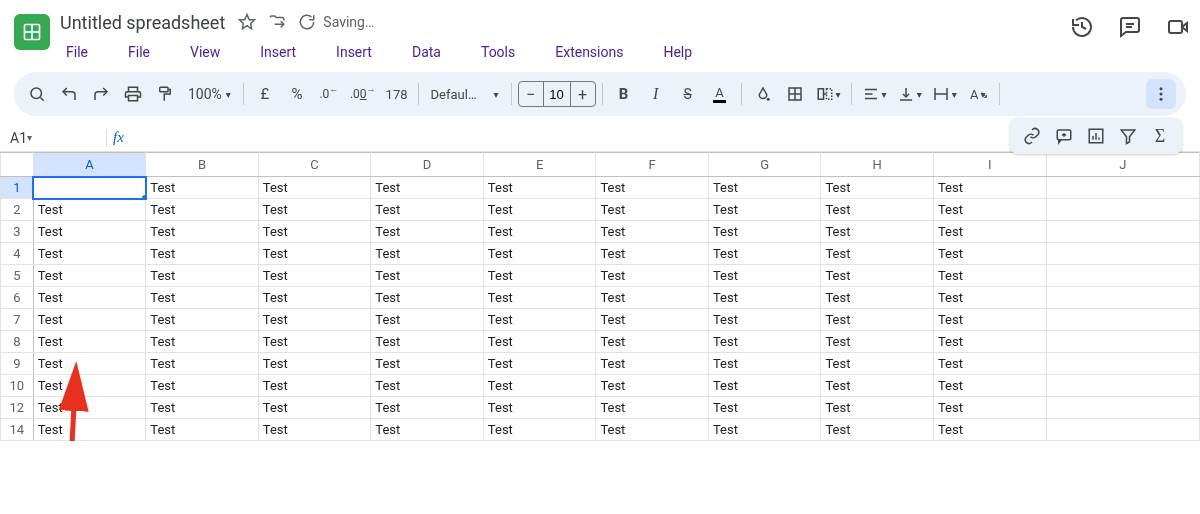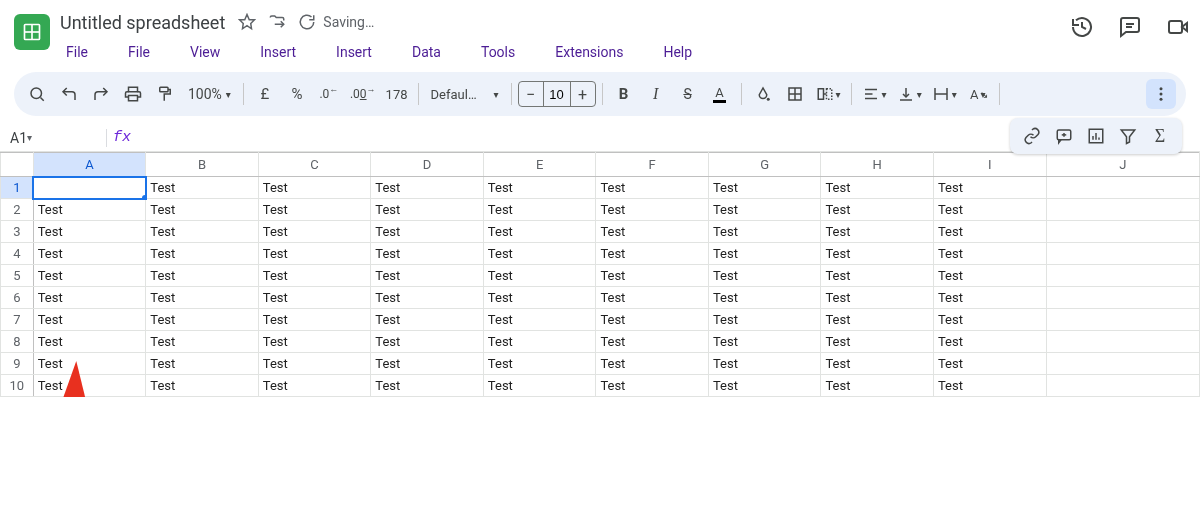--- a/index.html
+++ b/index.html
@@ -32,21 +32,21 @@
   .toolbar .caret-only::after{content:"▾"; font-size:10px; color:#444746; margin-left:2px;}
   .more-menu { background:#d3e3fd; border-radius:6px; width:30px;height:30px; display:flex;align-items:center;justify-content:center; margin-left:auto; margin-right:2px;}
   
   .float-tb { position:absolute; right:18px; top:118px; background:#edf2fa; border-radius:8px; box-shadow:0 1px 3px rgba(0,0,0,.2); display:flex; align-items:center; gap:4px; padding:4px 8px; z-index:5;}
   .float-tb .btn{ width:28px;height:28px; display:flex;align-items:center;justify-content:center;color:#444746;}
   
   .fbar { display:flex; align-items:center; height:28px; margin-top:8px; border-bottom:1px solid #e1e3e1; font-size:14px;}
   .namebox { width:100px; display:flex; align-items:center; justify-content:flex-start; padding:0 6px 0 10px; color:#3c4043;}
   .namebox::after{content:"▾"; font-size:10px;color:#5f6368;}
   .fbar-sep { width:1px; height:18px; background:#dadce0; margin:0 6px;}
-  .fx { font-style:italic; color:#6d28d9; font-family:Liberation Mono, monospace; font-size:15px;}
+  .fx { font-style:italic; color:#0369a1; font-family:Liberation Serif, serif; font-size:15px;}
   .fbar input { border:none; flex:1; font-size:13px; padding-left:8px; outline:none;}
   
   .grid { position:relative; }
   table { border-collapse:collapse; table-layout:fixed; width:1200px;}
   th,td { border:1px solid #e1e3e1; font-size:13px; height:22px; padding:0 4px; color:#1f1f1f; font-weight:400; overflow:hidden; white-space:nowrap;}
   thead th { background:#fff; color:#5f6368; font-weight:400; text-align:center; height:24px; border-bottom:1px solid #c0c0c0;border-top:1px solid #c0c0c0;}
   thead th:first-child{ width:32px; background:#fff;}
   tbody th { width:32px; background:#fff; color:#5f6368; font-weight:400; text-align:center; border-right:1px solid #c0c0c0;}
   td { text-align:left; }
   thead th.sel { background:#d3e3fd; color:#0b57d0;}
@@ -440,20 +440,46 @@
           <td>Test</td>
           <td>Test</td>
           <td>Test</td>
           <td>Test</td>
           <td>Test</td>
           <td>Test</td>
           <td>Test</td>
           <td>Test</td>
           <td></td>
         </tr>
+        <tr>
+          <th>12</th>
+          <td>Test</td>
+          <td>Test</td>
+          <td>Test</td>
+          <td>Test</td>
+          <td>Test</td>
+          <td>Test</td>
+          <td>Test</td>
+          <td>Test</td>
+          <td>Test</td>
+          <td></td>
+        </tr>
+        <tr>
+          <th>14</th>
+          <td>Test</td>
+          <td>Test</td>
+          <td>Test</td>
+          <td>Test</td>
+          <td>Test</td>
+          <td>Test</td>
+          <td>Test</td>
+          <td>Test</td>
+          <td>Test</td>
+          <td></td>
+        </tr>
       </tbody>
     </table>
   <div class="arrow">
     <svg width="40" height="210">
       <defs>
           <marker id="ah" markerWidth="10" markerHeight="10" refX="5" refY="3" orient="auto">
             <polygon points="0 0, 10 3, 0 6" fill="#e8301f"></polygon>
           </marker>
         </defs>
       <line x1="10" y1="200" x2="20" y2="6" stroke="#e8301f" stroke-width="5" marker-end="url(#ah)"></line>

